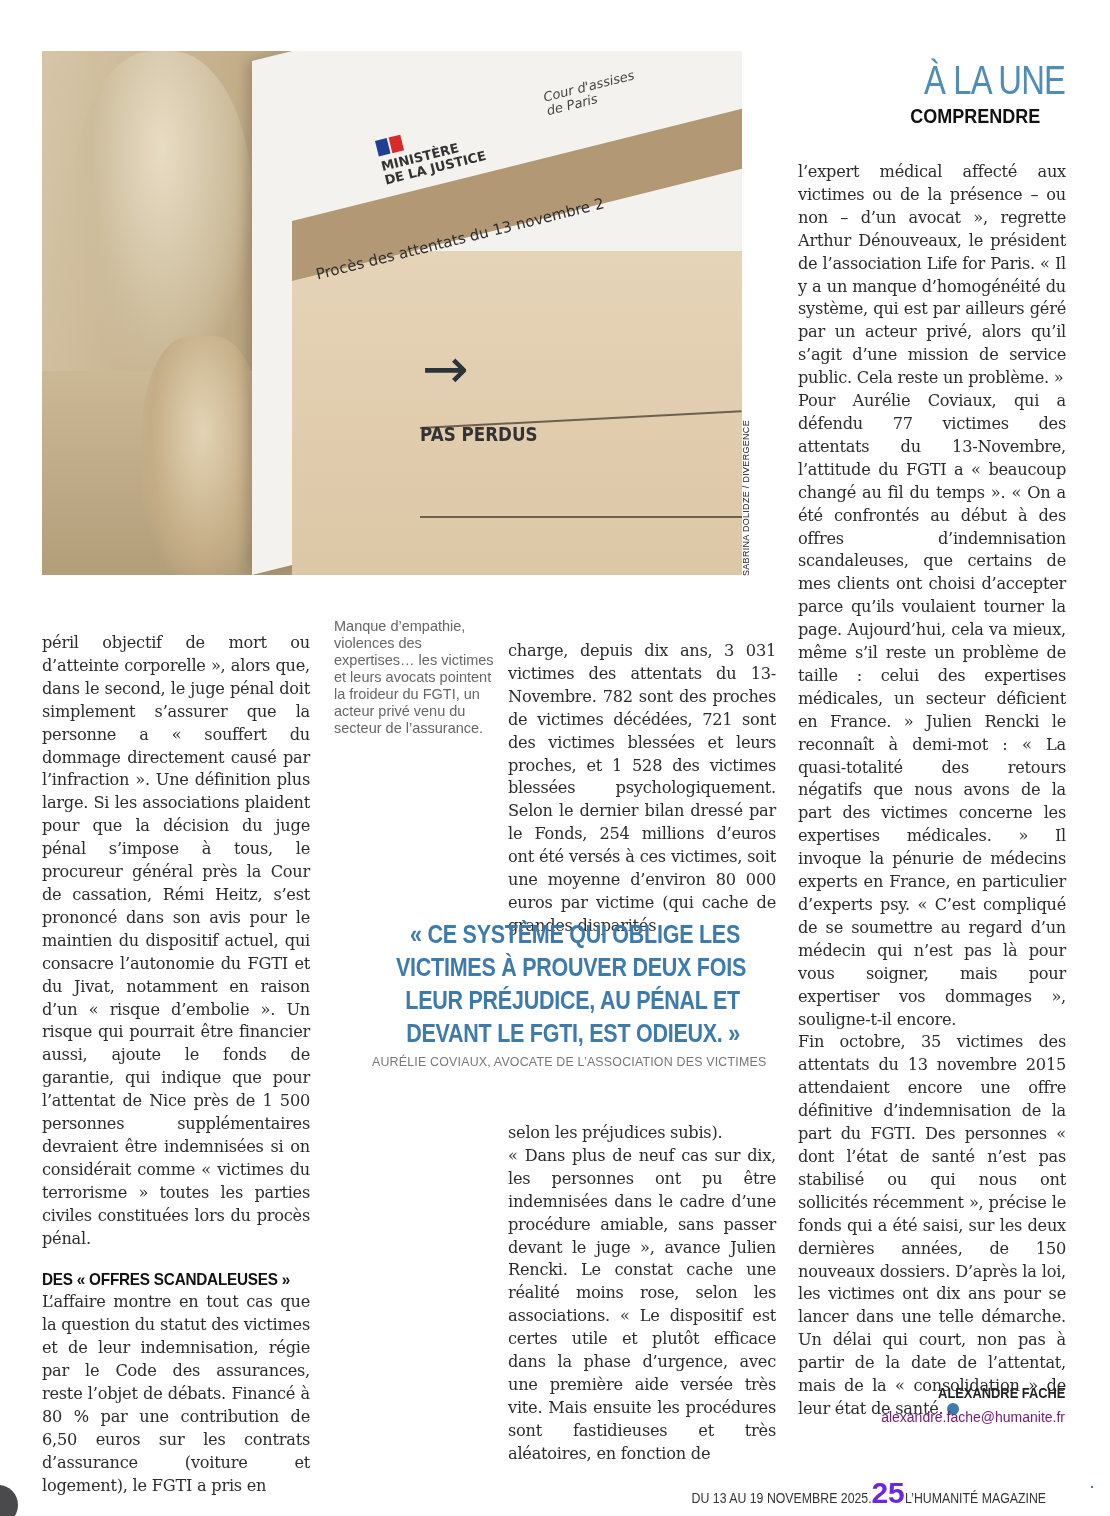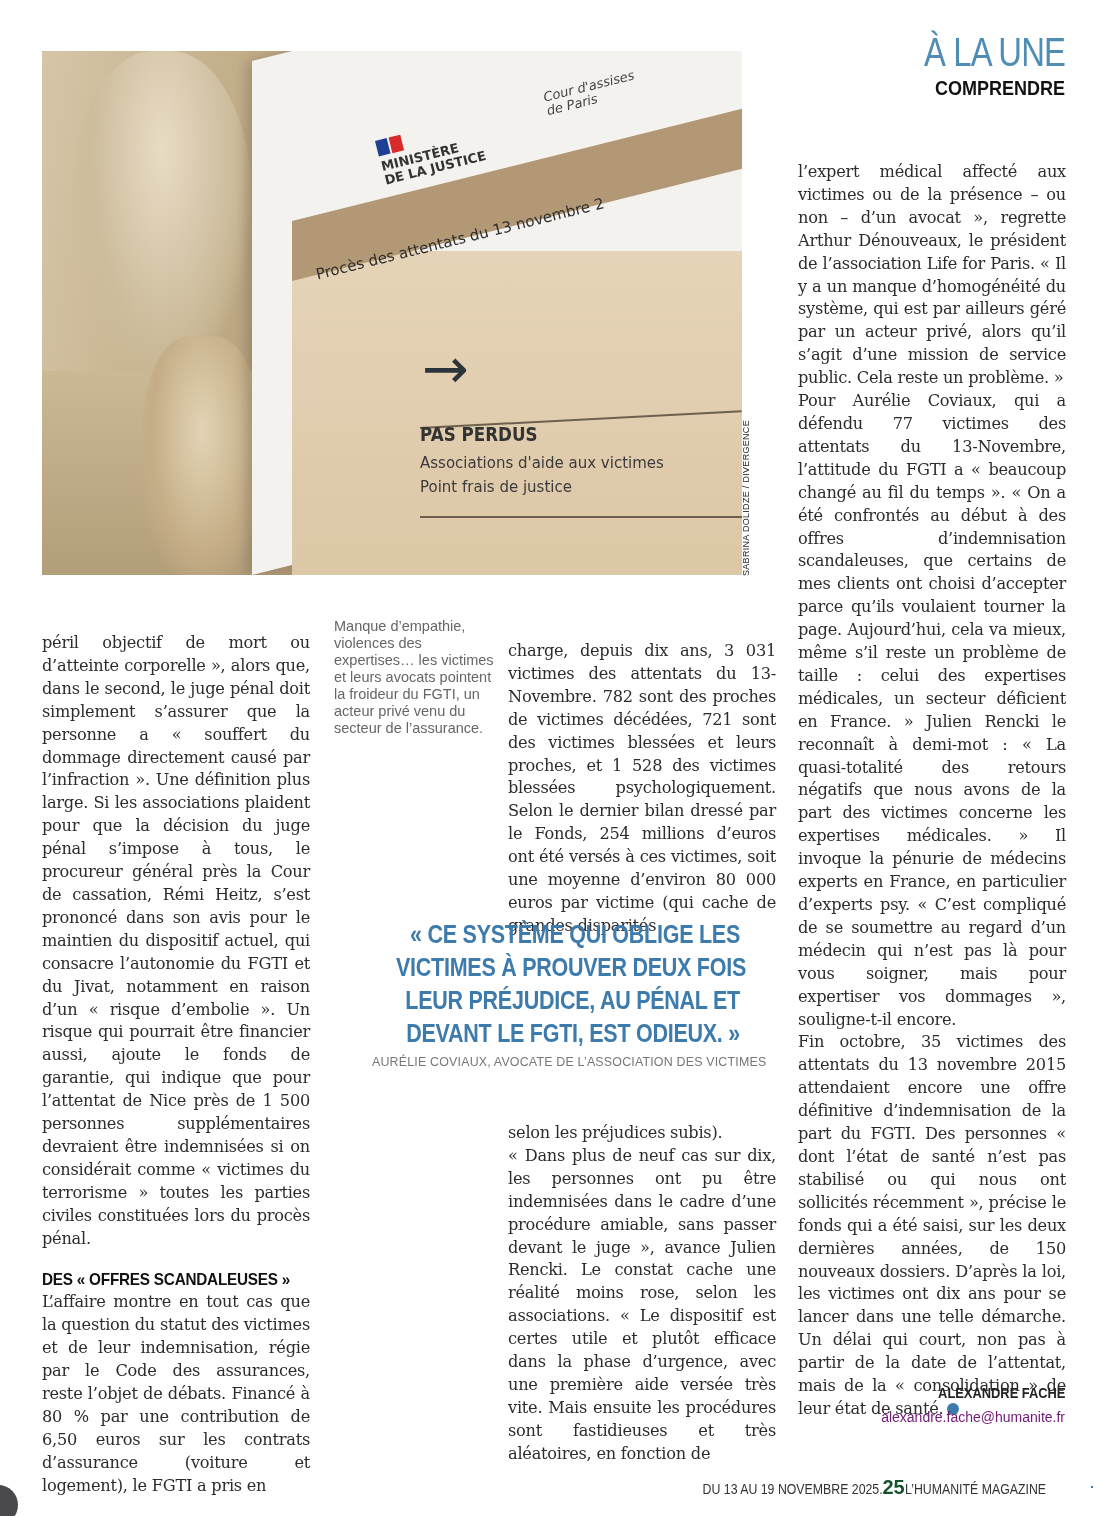--- a/index.html
+++ b/index.html
@@ -1,19 +1,19 @@
 <!DOCTYPE html>
 <html><head>
 <meta charset="utf-8">
 <style>
   * { box-sizing: border-box; margin: 0; padding: 0; }
   html, body { width: 1110px; height: 1516px; background: #ffffff; overflow: hidden; }
   body { position: relative; font-family: "DejaVu Serif", serif; color: #2a2a2a; }
 
-  .rubric { position: absolute; right: 45px; top: 32px; text-align: right; }
+  .rubric { position: absolute; right: 45px; top: 60px; text-align: left; }
   .rubric-main { font-family: "Liberation Sans", sans-serif; font-size: 40px; font-weight: 300; color: #4f8db5; letter-spacing: -1px; line-height: 40px; transform: scaleX(0.82); transform-origin: right; }
   .rubric-sub { font-family: "Liberation Sans", sans-serif; font-size: 20px; font-weight: 700; color: #111; line-height: 24px; margin-top: 4px; transform: scaleX(0.9); transform-origin: right; }
 
   .photo { position: absolute; left: 42px; top: 51px; width: 700px; height: 524px; overflow: hidden; background: #c6b496; }
   .photo .wall { position: absolute; inset: 0; background: linear-gradient(100deg, #d6c6a8 0%, #c3ae8a 25%, #a8926f 45%, #d9c9ac 60%, #cdbb9b 100%); }
   .photo .statue1 { position: absolute; left: 30px; top: 0; width: 180px; height: 330px; background: radial-gradient(ellipse at 50% 30%, #e8dcc4 0%, #cdbd9d 55%, rgba(180,160,125,0) 75%); border-radius: 45% 45% 20% 20%; }
   .photo .pedestal { position: absolute; left: 0; top: 320px; width: 210px; height: 204px; background: linear-gradient(180deg, #cbb894, #b39e7a); }
   .photo .statue2 { position: absolute; left: 100px; top: 285px; width: 120px; height: 239px; background: radial-gradient(ellipse at 50% 40%, #e3d4b6 0%, #c4ad86 60%, rgba(170,150,115,0) 80%); border-radius: 40% 40% 10% 10%; }
   .photo .banner { position: absolute; left: 210px; top: 10px; width: 490px; height: 514px; background: #f4f2ee; transform: skewY(-14deg); transform-origin: left top; box-shadow: -6px 0 10px rgba(0,0,0,0.15); }
   .photo .banner-lower { position: absolute; left: 250px; top: 200px; width: 450px; height: 324px; background: linear-gradient(180deg, #e6d4b8, #dcc7a6); }
@@ -47,21 +47,21 @@
   .pq-attr { font-family: "Liberation Sans", sans-serif; font-size: 13.5px; color: #777; margin-top: 4px; white-space: nowrap; transform: scaleX(0.92); transform-origin: right; letter-spacing: 0.2px; }
 
   .endmark { display: inline-block; width: 12px; height: 12px; border-radius: 50%; background: #3e7bad; vertical-align: middle; margin-left: 4px; }
   .byline { position: absolute; right: 45px; top: 1385px; font-family: "Liberation Sans", sans-serif; font-size: 14px; font-weight: 700; color: #222; transform: scaleX(0.92); transform-origin: right; }
   .email { position: absolute; right: 45px; top: 1409px; font-family: "Liberation Sans", sans-serif; font-size: 14px; color: #701a75; }
 
   .footer { position: absolute; right: 45px; top: 1476px; display: flex; align-items: baseline; font-family: "Liberation Sans", sans-serif; }
   .footer-date, .footer-mag { font-size: 14px; color: #333; transform: scaleX(0.88); white-space: nowrap; }
   .footer-date { transform-origin: right; }
   .footer-mag { transform-origin: left; }
-  .footer-page { font-size: 20px; font-weight: 700; color: #14532d; }
+  .footer-page { font-size: 30px; font-weight: 700; color: #6d28d9; }
   .page-dot { position: absolute; left: 1091px; top: 1486px; width: 2px; height: 2px; background: #3e7bad; }
   .corner-circle { position: absolute; left: -22px; top: 1485px; width: 40px; height: 40px; border-radius: 50%; background: #4a4a4d; }
 </style>
 </head>
 <body>
 
 <div class="rubric">
   <div class="rubric-main">À LA UNE</div>
   <div class="rubric-sub">COMPRENDRE</div>
 </div>
@@ -83,24 +83,20 @@
     <div class="logo-text">MINISTÈRE</div>
     <div class="logo-text">DE LA JUSTICE</div>
   </div>
   <div class="cour">
     <div>Cour d'assises</div>
     <div>de Paris</div>
   </div>
   <div class="arrow">→</div>
   <div class="rule1"></div>
   <div class="pas">PAS PERDUS</div>
-  <div class="assoc">
-    <div>Associations d'aide aux victimes</div>
-    <div>Point frais de justice</div>
-  </div>
   <div class="rule2"></div>
 </div>
 <div class="credit">SABRINA DOLIDZE / DIVERGENCE</div>
 
 <div class="col col1">
   <p>péril objectif de mort ou d’atteinte corporelle », alors que, dans le second, le juge pénal doit simplement s’assurer que la personne a « souffert du dommage directement causé par l’infraction ». Une définition plus large. Si les associations plaident pour que la décision du juge pénal s’impose à tous, le procureur général près la Cour de cassation, Rémi Heitz, s’est prononcé dans son avis pour le maintien du dispositif actuel, qui consacre l’autonomie du FGTI et du Jivat, notamment en raison d’un « risque d’embolie ». Un risque qui pourrait être financier aussi, ajoute le fonds de garantie, qui indique que pour l’attentat de Nice près de 1 500 personnes supplémentaires devraient être indemnisées si on considérait comme « victimes du terrorisme » toutes les parties civiles constituées lors du procès pénal.</p>
   <div class="subhead">DES « OFFRES SCANDALEUSES »</div>
   <p>L’affaire montre en tout cas que la question du statut des victimes et de leur indemnisation, régie par le Code des assurances, reste l’objet de débats. Financé à 80 % par une contribution de 6,50 euros sur les contrats d’assurance (voiture et logement), le FGTI a pris en</p>
 </div>
 

